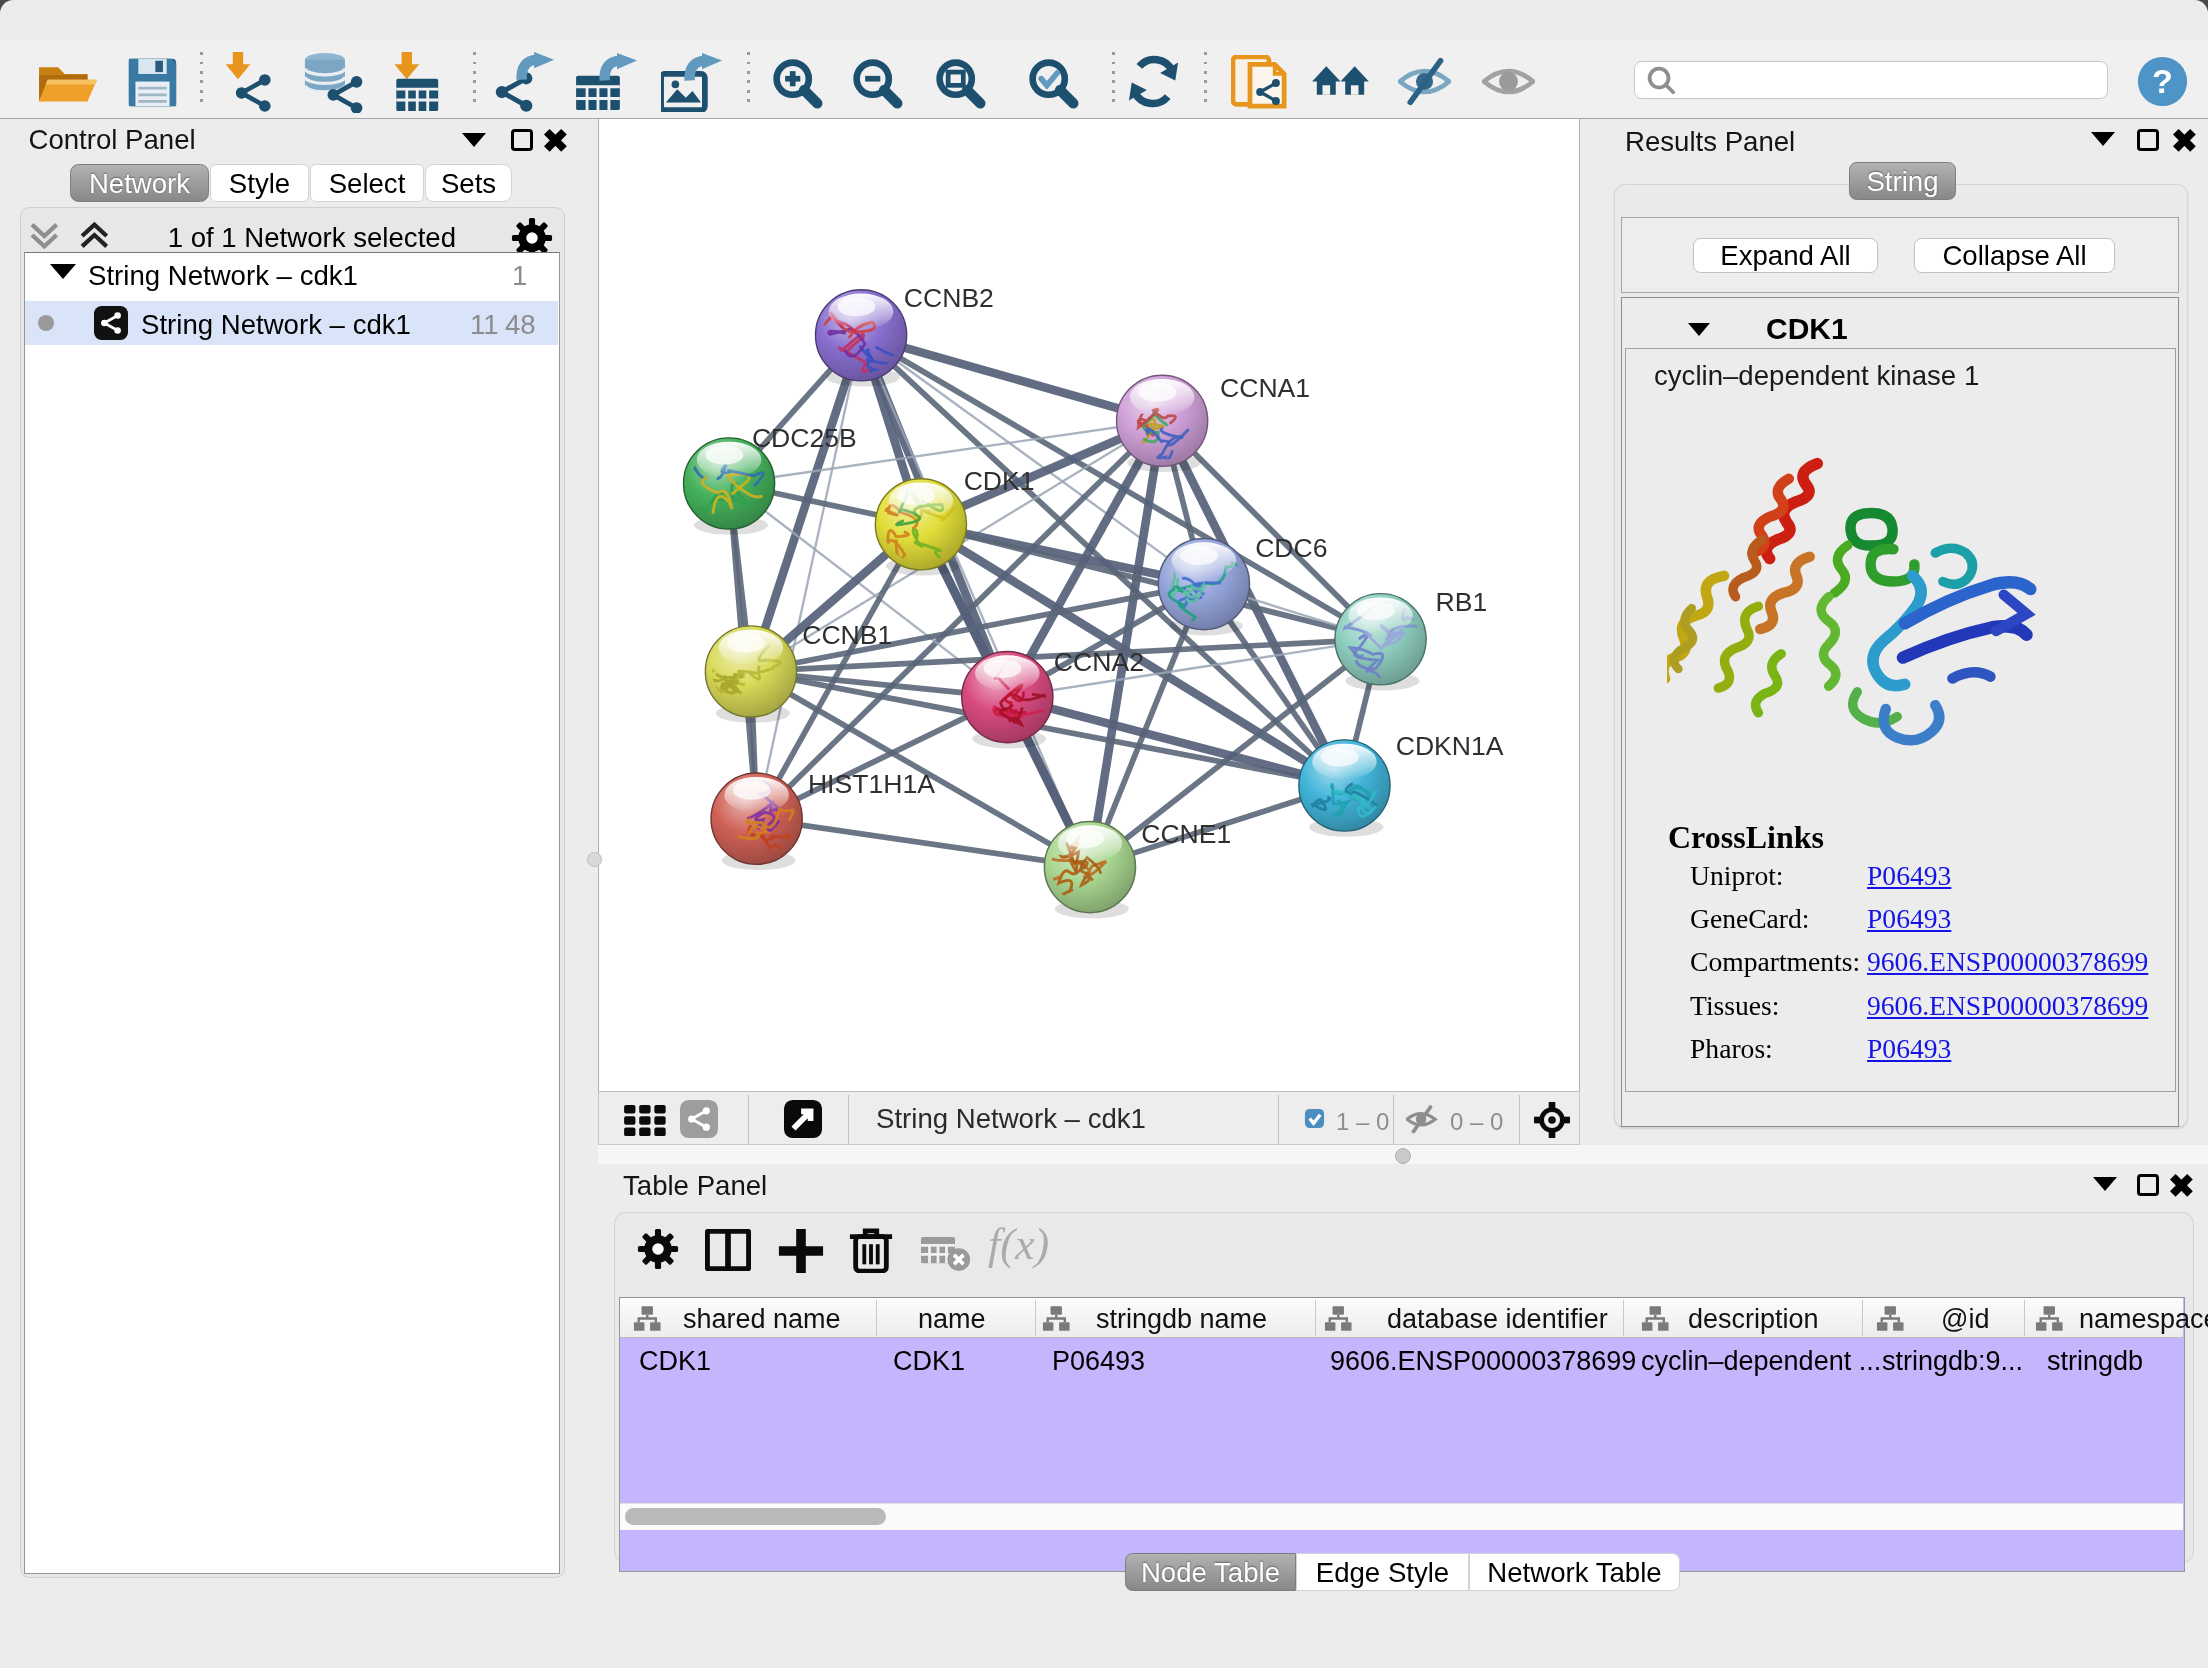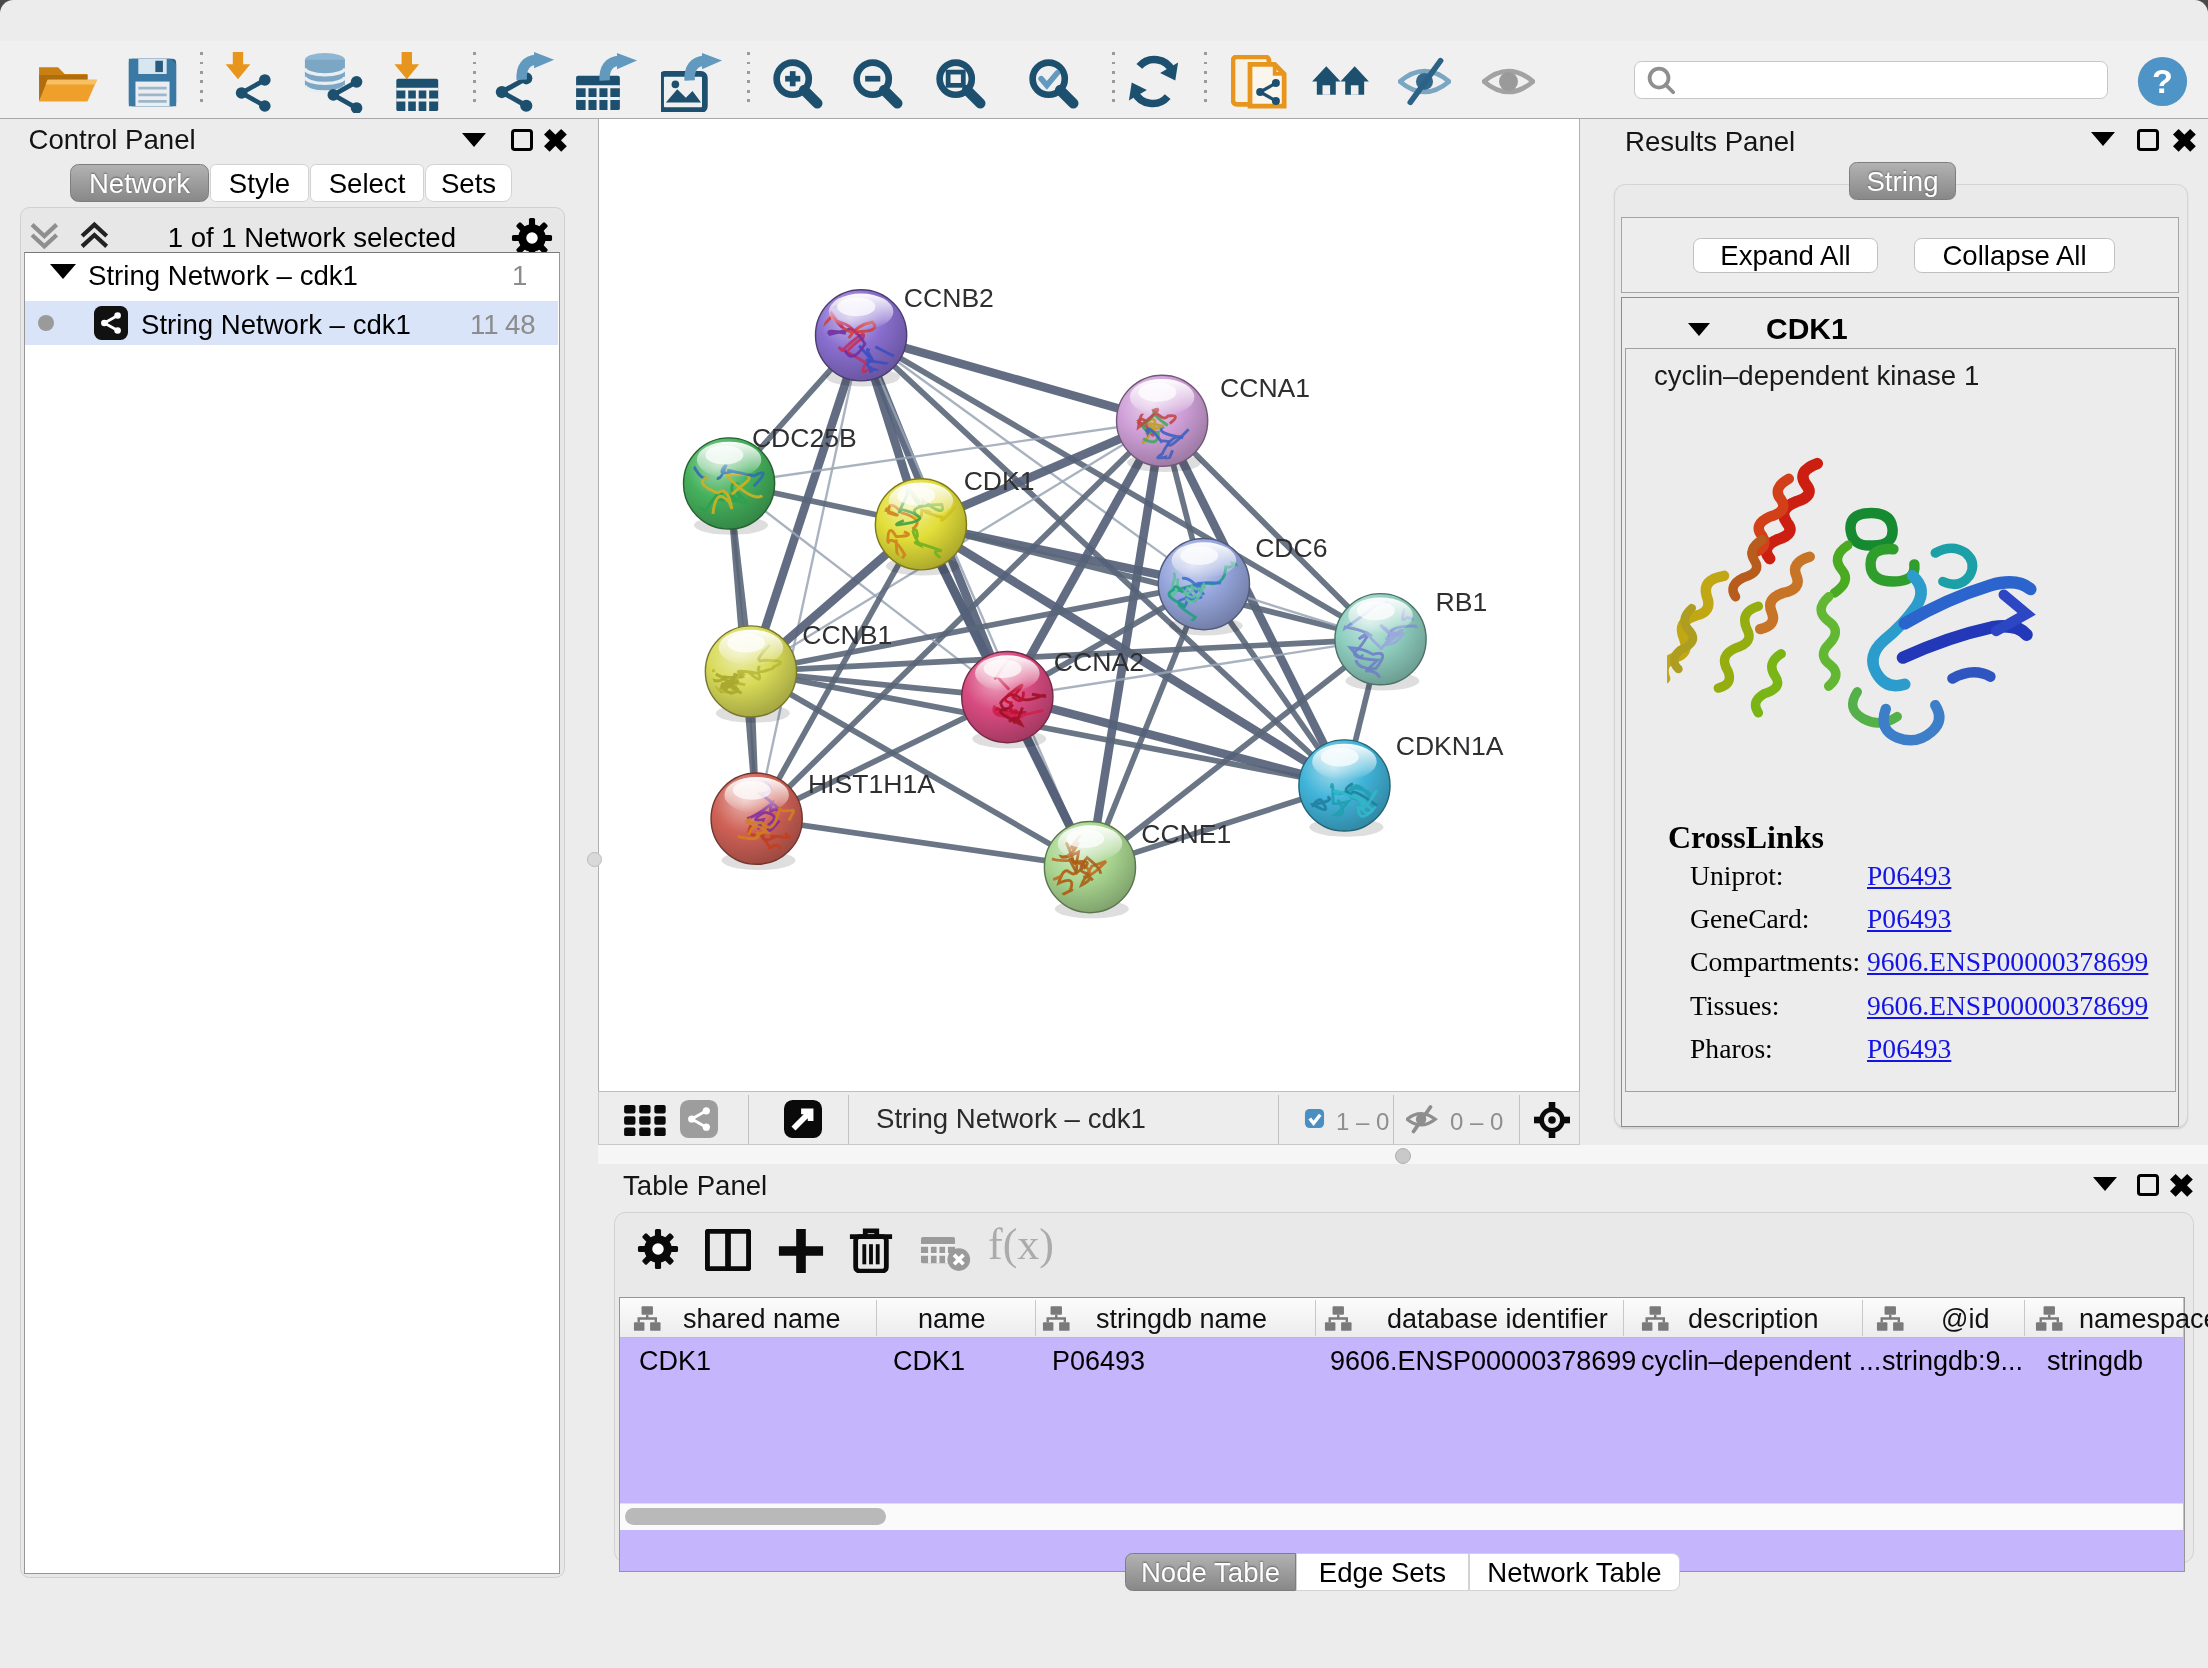--- a/index.html
+++ b/index.html
@@ -729,21 +729,21 @@
           <g stroke="#f0f0f0" stroke-width="3">
             <line x1="9.0" y1="14.4" x2="9.0" y2="34"></line>
             <line x1="18.0" y1="14.4" x2="18.0" y2="34"></line>
             <line x1="27.0" y1="14.4" x2="27.0" y2="34"></line>
             <line x1="0" y1="15.0" x2="36" y2="15.0"></line>
             <line x1="0" y1="24.5" x2="36" y2="24.5"></line>
           </g>
           <circle cx="40" cy="30" r="12" fill="#9a9a9a"></circle>
           <path d="M35,25 l10,10 M45,25 l-10,10" stroke="#fff" stroke-width="4"></path>
         </svg></div>
-      <div class="abs" style="left:390px;top:55px;font-family:'Liberation Serif',serif;font-size:44px;color:#ababab">f(x)</div>
+      <div class="abs" style="left:390px;top:55px;font-family:'Liberation Serif',serif;font-style:italic;font-size:44px;color:#ababab">f(x)</div>
       <div class="abs" style="left:21px;top:133px;width:1566px;height:275px;background:#c4b5fd;border:1.9px solid #969696">
         <div class="abs" style="left:0;top:0;width:1563px;height:40px;background:linear-gradient(#fcfcfc,#ececec);border-bottom:1.9px solid #bdbdbd"></div>
         <div class="abs" style="left:256px;top:1.9px;width:0;height:36px;border-left:1.9px solid #c8c8c8"></div>
         <div class="abs" style="left:415px;top:1.9px;width:0;height:36px;border-left:1.9px solid #c8c8c8"></div>
         <div class="abs" style="left:695px;top:1.9px;width:0;height:36px;border-left:1.9px solid #c8c8c8"></div>
         <div class="abs" style="left:1003px;top:1.9px;width:0;height:36px;border-left:1.9px solid #c8c8c8"></div>
         <div class="abs" style="left:1242px;top:1.9px;width:0;height:36px;border-left:1.9px solid #c8c8c8"></div>
         <div class="abs" style="left:1404px;top:1.9px;width:0;height:36px;border-left:1.9px solid #c8c8c8"></div>
         <div class="abs" style="left:13.3px;top:6.7px"><svg width="28.5" height="27" viewBox="0 0 30 28" style="">
             <rect x="9" y="1" width="12" height="9" rx="1" fill="#7a7a7a"></rect>
@@ -792,16 +792,16 @@
         <div class="abs" style="left:273px;top:48px;font-size:27px;color:#000">CDK1</div>
         <div class="abs" style="left:432px;top:48px;font-size:27px;color:#000">P06493</div>
         <div class="abs" style="left:710px;top:48px;font-size:27px;color:#000">9606.ENSP00000378699</div>
         <div class="abs" style="left:1021px;top:48px;font-size:27px;color:#000">cyclin–dependent ...</div>
         <div class="abs" style="left:1262px;top:48px;font-size:27px;color:#000">stringdb:9...</div>
         <div class="abs" style="left:1427px;top:48px;font-size:27px;color:#000">stringdb</div>
         <div class="abs" style="left:0;top:205px;width:1563px;height:27px;background:#fafafa;border-top:1px solid #e0e0e0"></div>
         <div class="abs" style="left:4.8px;top:210px;width:261px;height:17px;background:#b9b9b9;border-radius:8.6px"></div>
       </div>
       <div class="abs graytab tabtxt" style="left:527px;top:389px;width:171px;height:38px;border-radius:7.6px 0 0 7.6px;line-height:38px;text-shadow:0 -1px 1.9px rgba(0,0,0,0.4)">Node Table</div>
-      <div class="abs whitetab tabtxt" style="left:698px;top:389px;width:173px;height:38px;border-radius:0;line-height:38px">Edge Sets</div>
+      <div class="abs whitetab tabtxt" style="left:698px;top:389px;width:173px;height:38px;border-radius:0;line-height:38px">Edge Style</div>
       <div class="abs whitetab tabtxt" style="left:871px;top:389px;width:211px;height:38px;border-radius:0 7.6px 7.6px 0;line-height:38px">Network Table</div>
     </div>
   </div>
 
 </body></html>

